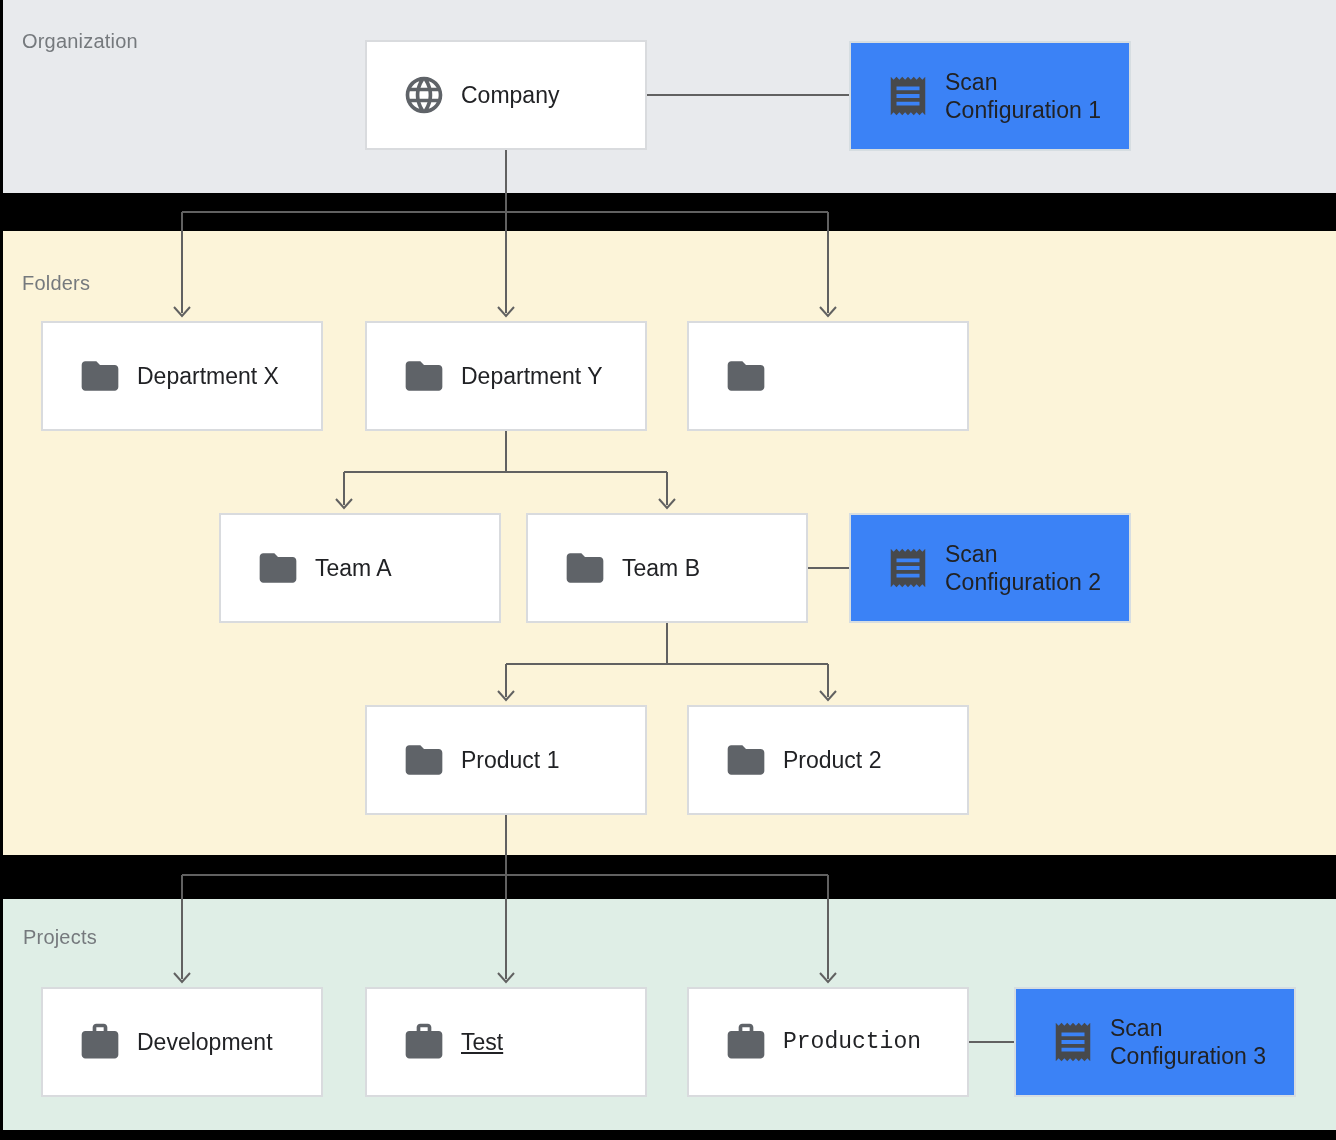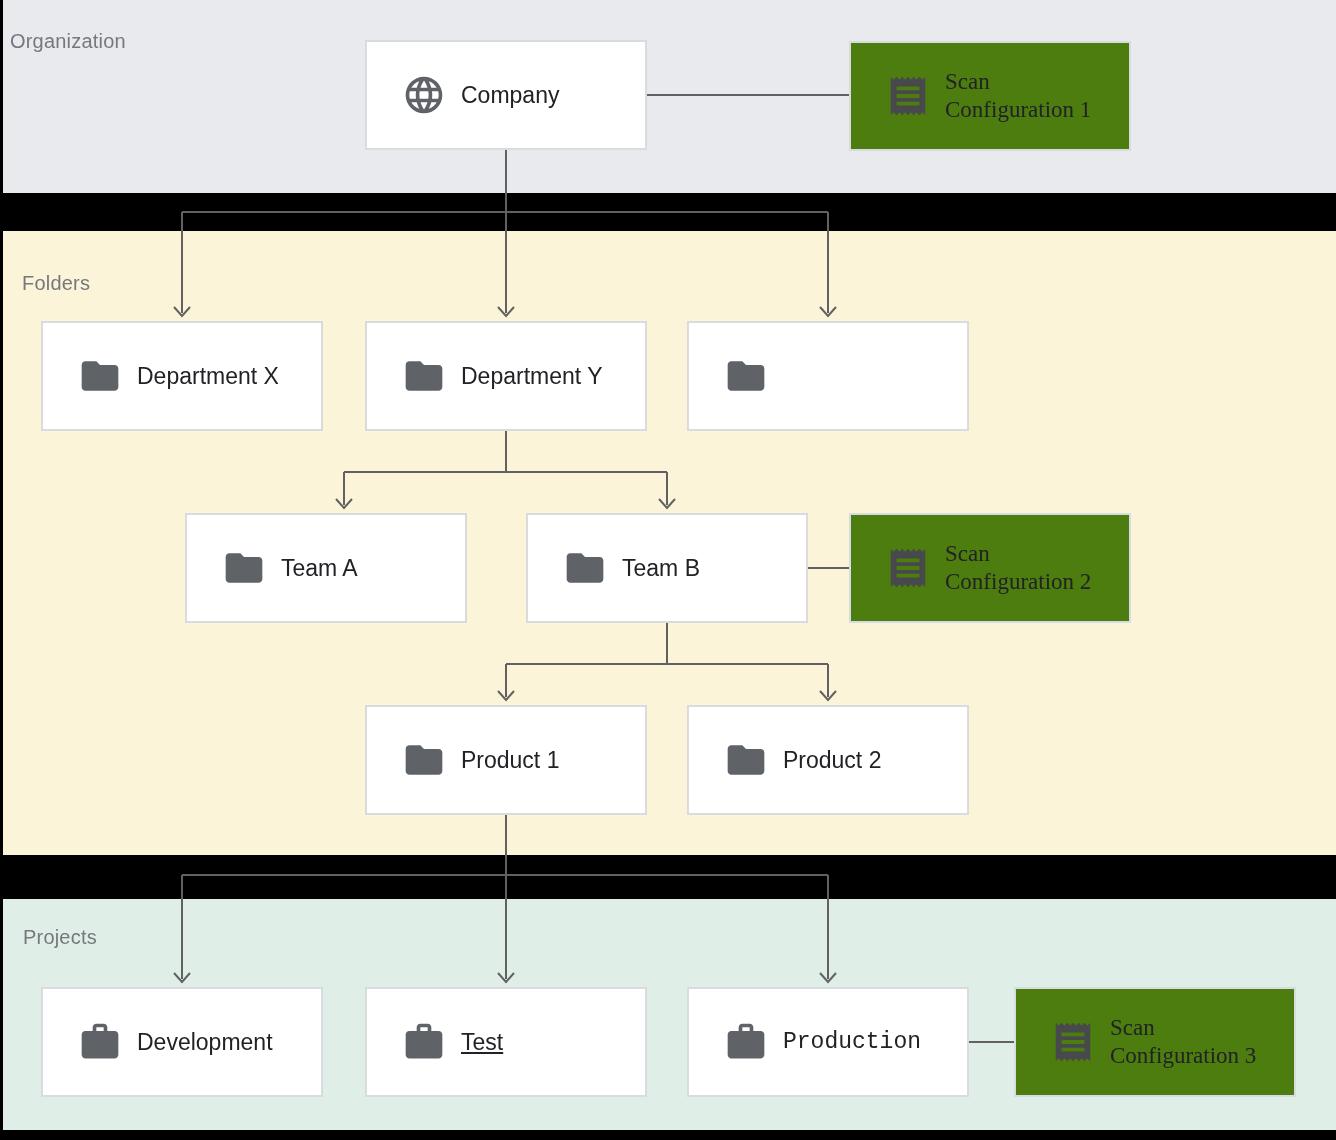--- a/index.html
+++ b/index.html
@@ -9,47 +9,47 @@
     font-family:"Liberation Sans","DejaVu Sans",sans-serif;
   }
   
   .section{position:absolute;left:3px;right:0;}
   .sec-org{top:0;height:193px;background:#e8eaed;}
   .sec-folders{top:231px;height:624px;background:#fcf4d9;}
   .sec-projects{top:899px;height:231px;background:#dfeee6;}
   .section-label{
     position:absolute;font-size:20px;color:#75797d;z-index:3;letter-spacing:.2px;
   }
-  .lbl-org{left:10px;top:30px;}
+  .lbl-org{left:22px;top:30px;}
   .lbl-folders{left:22px;top:272px;}
   .lbl-projects{left:23px;top:926px;text-align:center;}
   
   .connectors{position:absolute;left:0;top:0;z-index:1;pointer-events:none;}
   .connectors path{stroke:#616161;stroke-width:2;fill:none;}
   
   .node{
     position:absolute;width:282px;height:110px;box-sizing:border-box;
     background:#ffffff;border:2px solid #d9dbde;
     display:flex;align-items:center;padding-left:34px;gap:14px;
     z-index:2;color:#212225;font-size:23px;
   }
-  .node.scan{background:#4d7c0f;border-color:#d6dde1;font-family:Liberation Serif, serif;}
+  .node.scan{background:#3b82f6;border-color:#d6dde1;}
   .node .txt{line-height:28px;}
   .node .txt span{display:block;}
   .icon{flex:0 0 auto;display:flex;align-items:center;justify-content:center;width:46px;}
   .icon svg{display:block;}
   .fill-gray{fill:#5f6368;}
   .fill-dark{fill:#47494c;}
   
   .pos-company{left:365px;top:40px;}
   .pos-scan1{left:849px;top:41px;}
   .pos-deptx{left:41px;top:321px;}
   .pos-depty{left:365px;top:321px;}
   .pos-shared{left:687px;top:321px;}
-  .pos-teama{left:185px;top:513px;}
+  .pos-teama{left:219px;top:513px;}
   .pos-teamb{left:526px;top:513px;}
   .pos-scan2{left:849px;top:513px;}
   .pos-prod1{left:365px;top:705px;}
   .pos-prod2{left:687px;top:705px;}
   .pos-dev{left:41px;top:987px;}
   .pos-test{left:365px;top:987px;text-decoration:underline;}
   .pos-production{left:687px;top:987px;font-family:Liberation Mono, monospace;}
   .pos-scan3{left:1014px;top:987px;}
 </style>
 </head>

